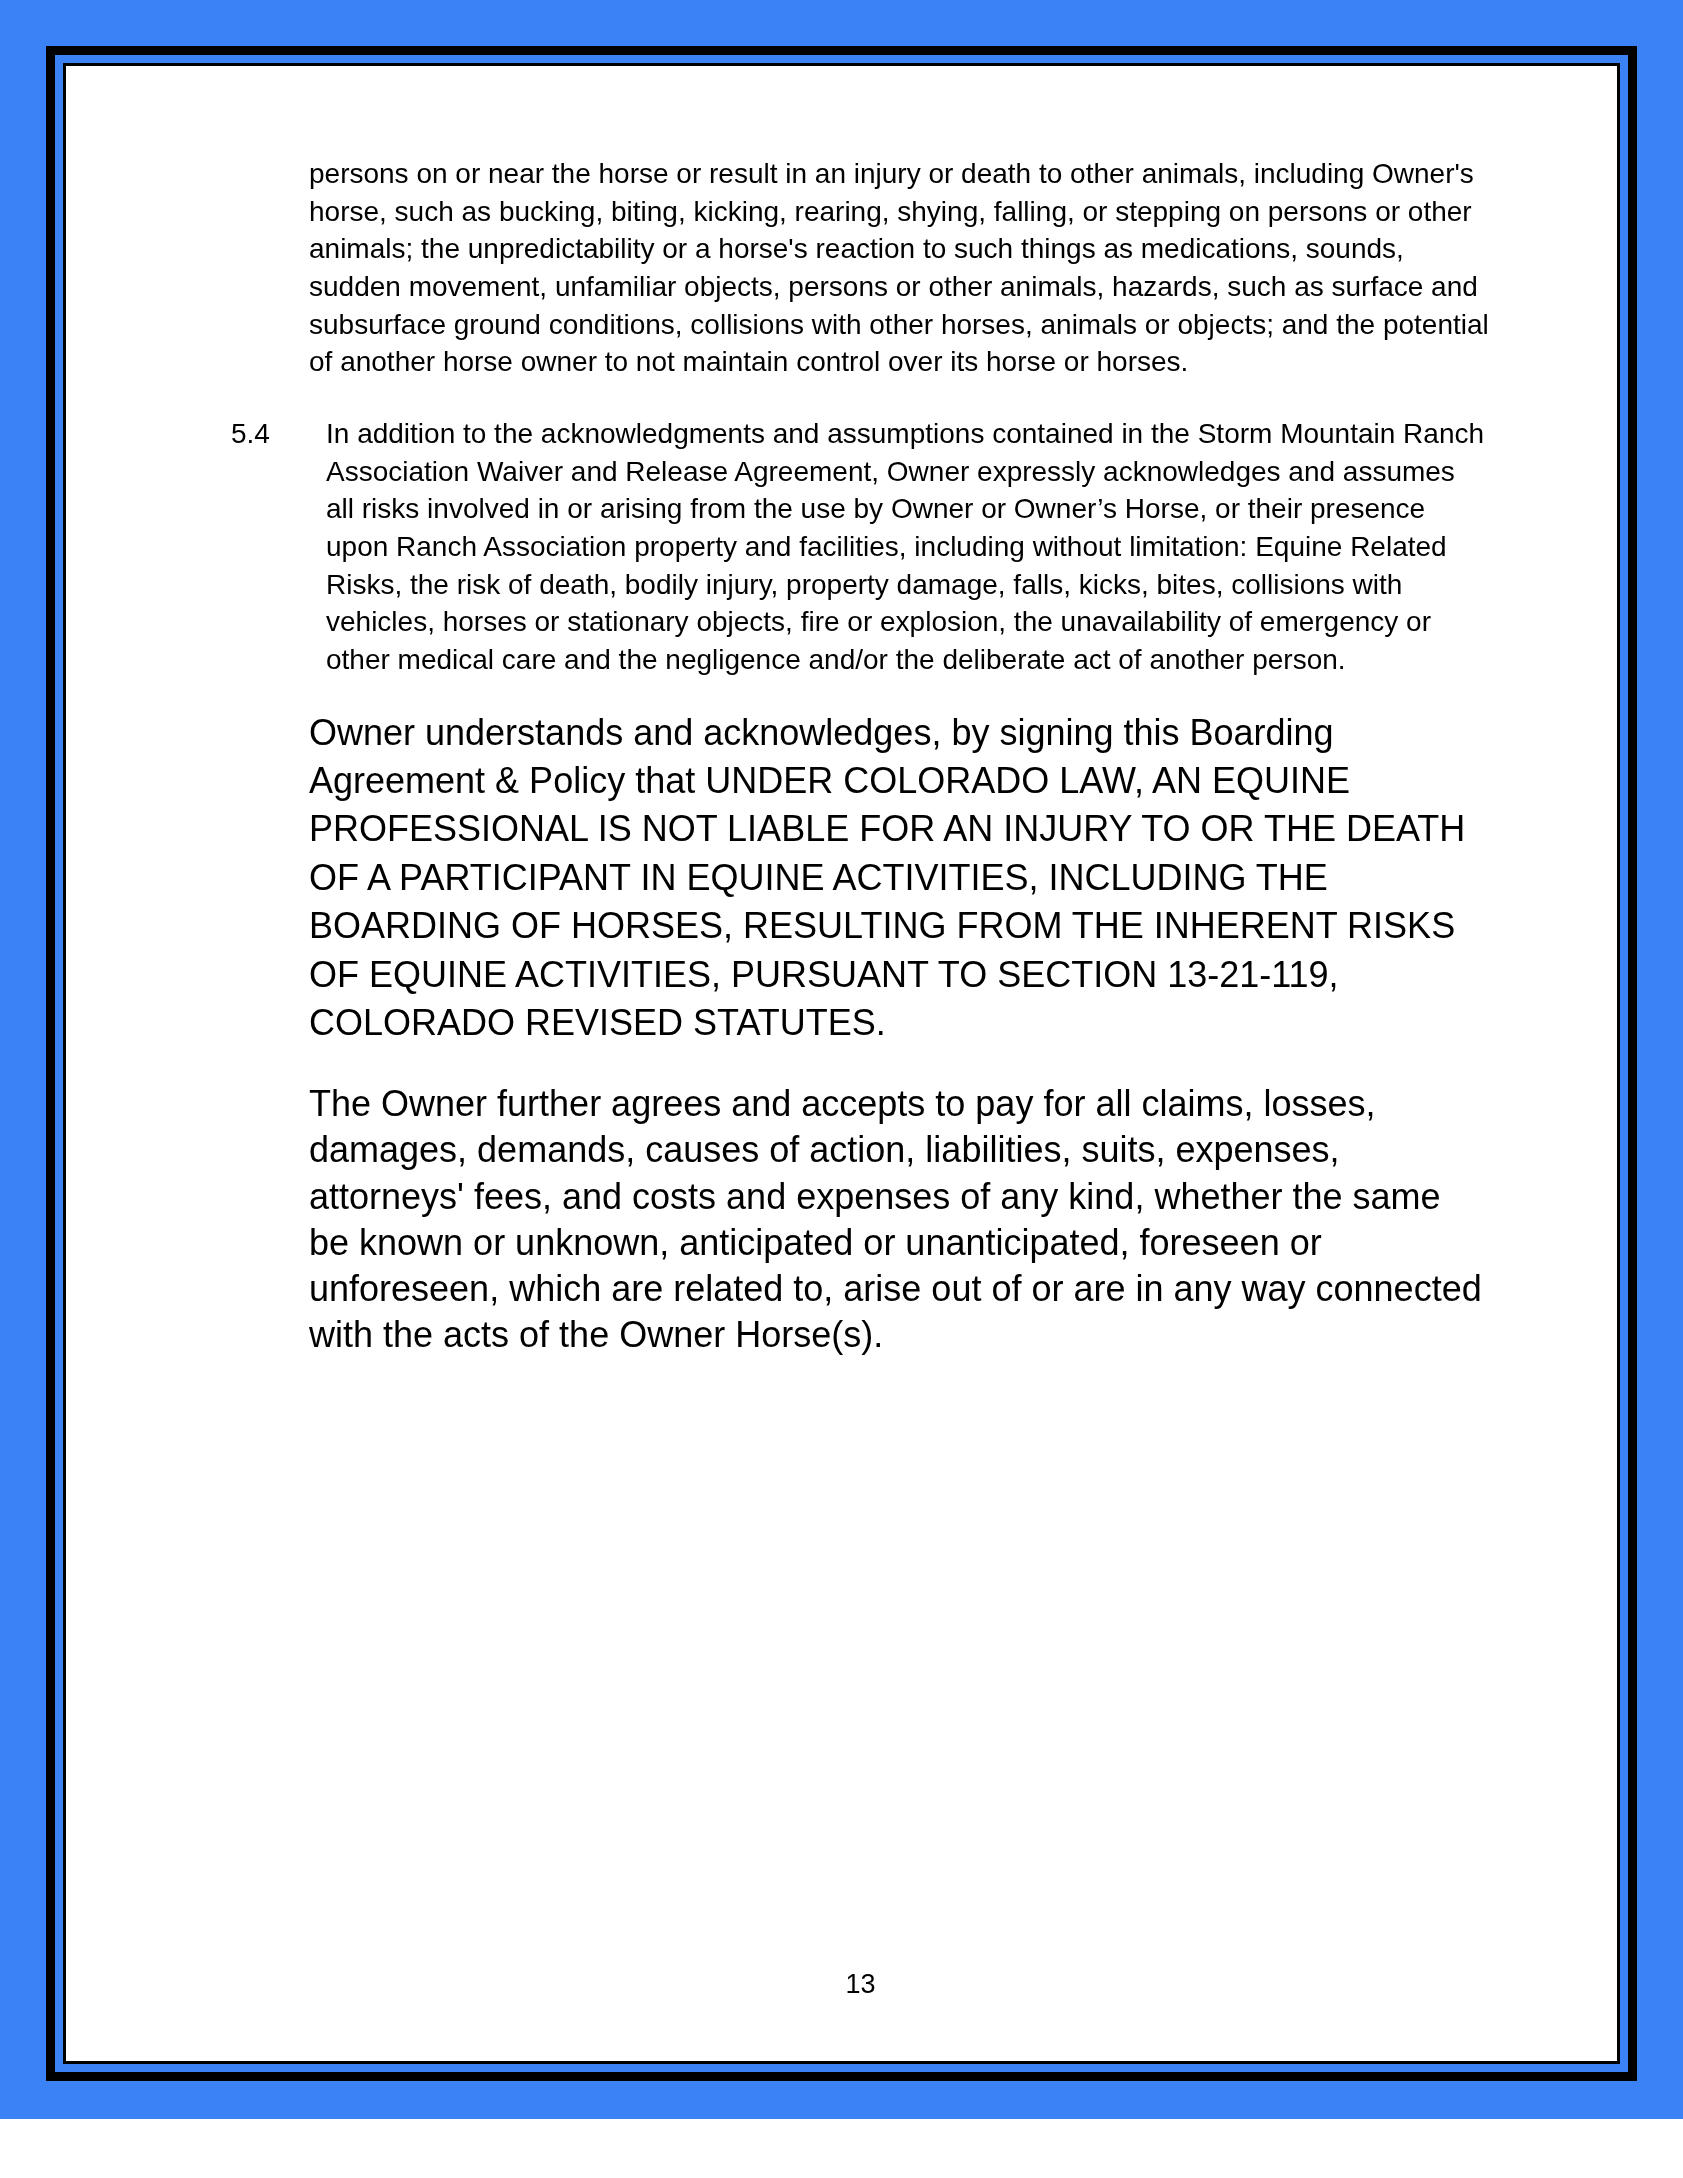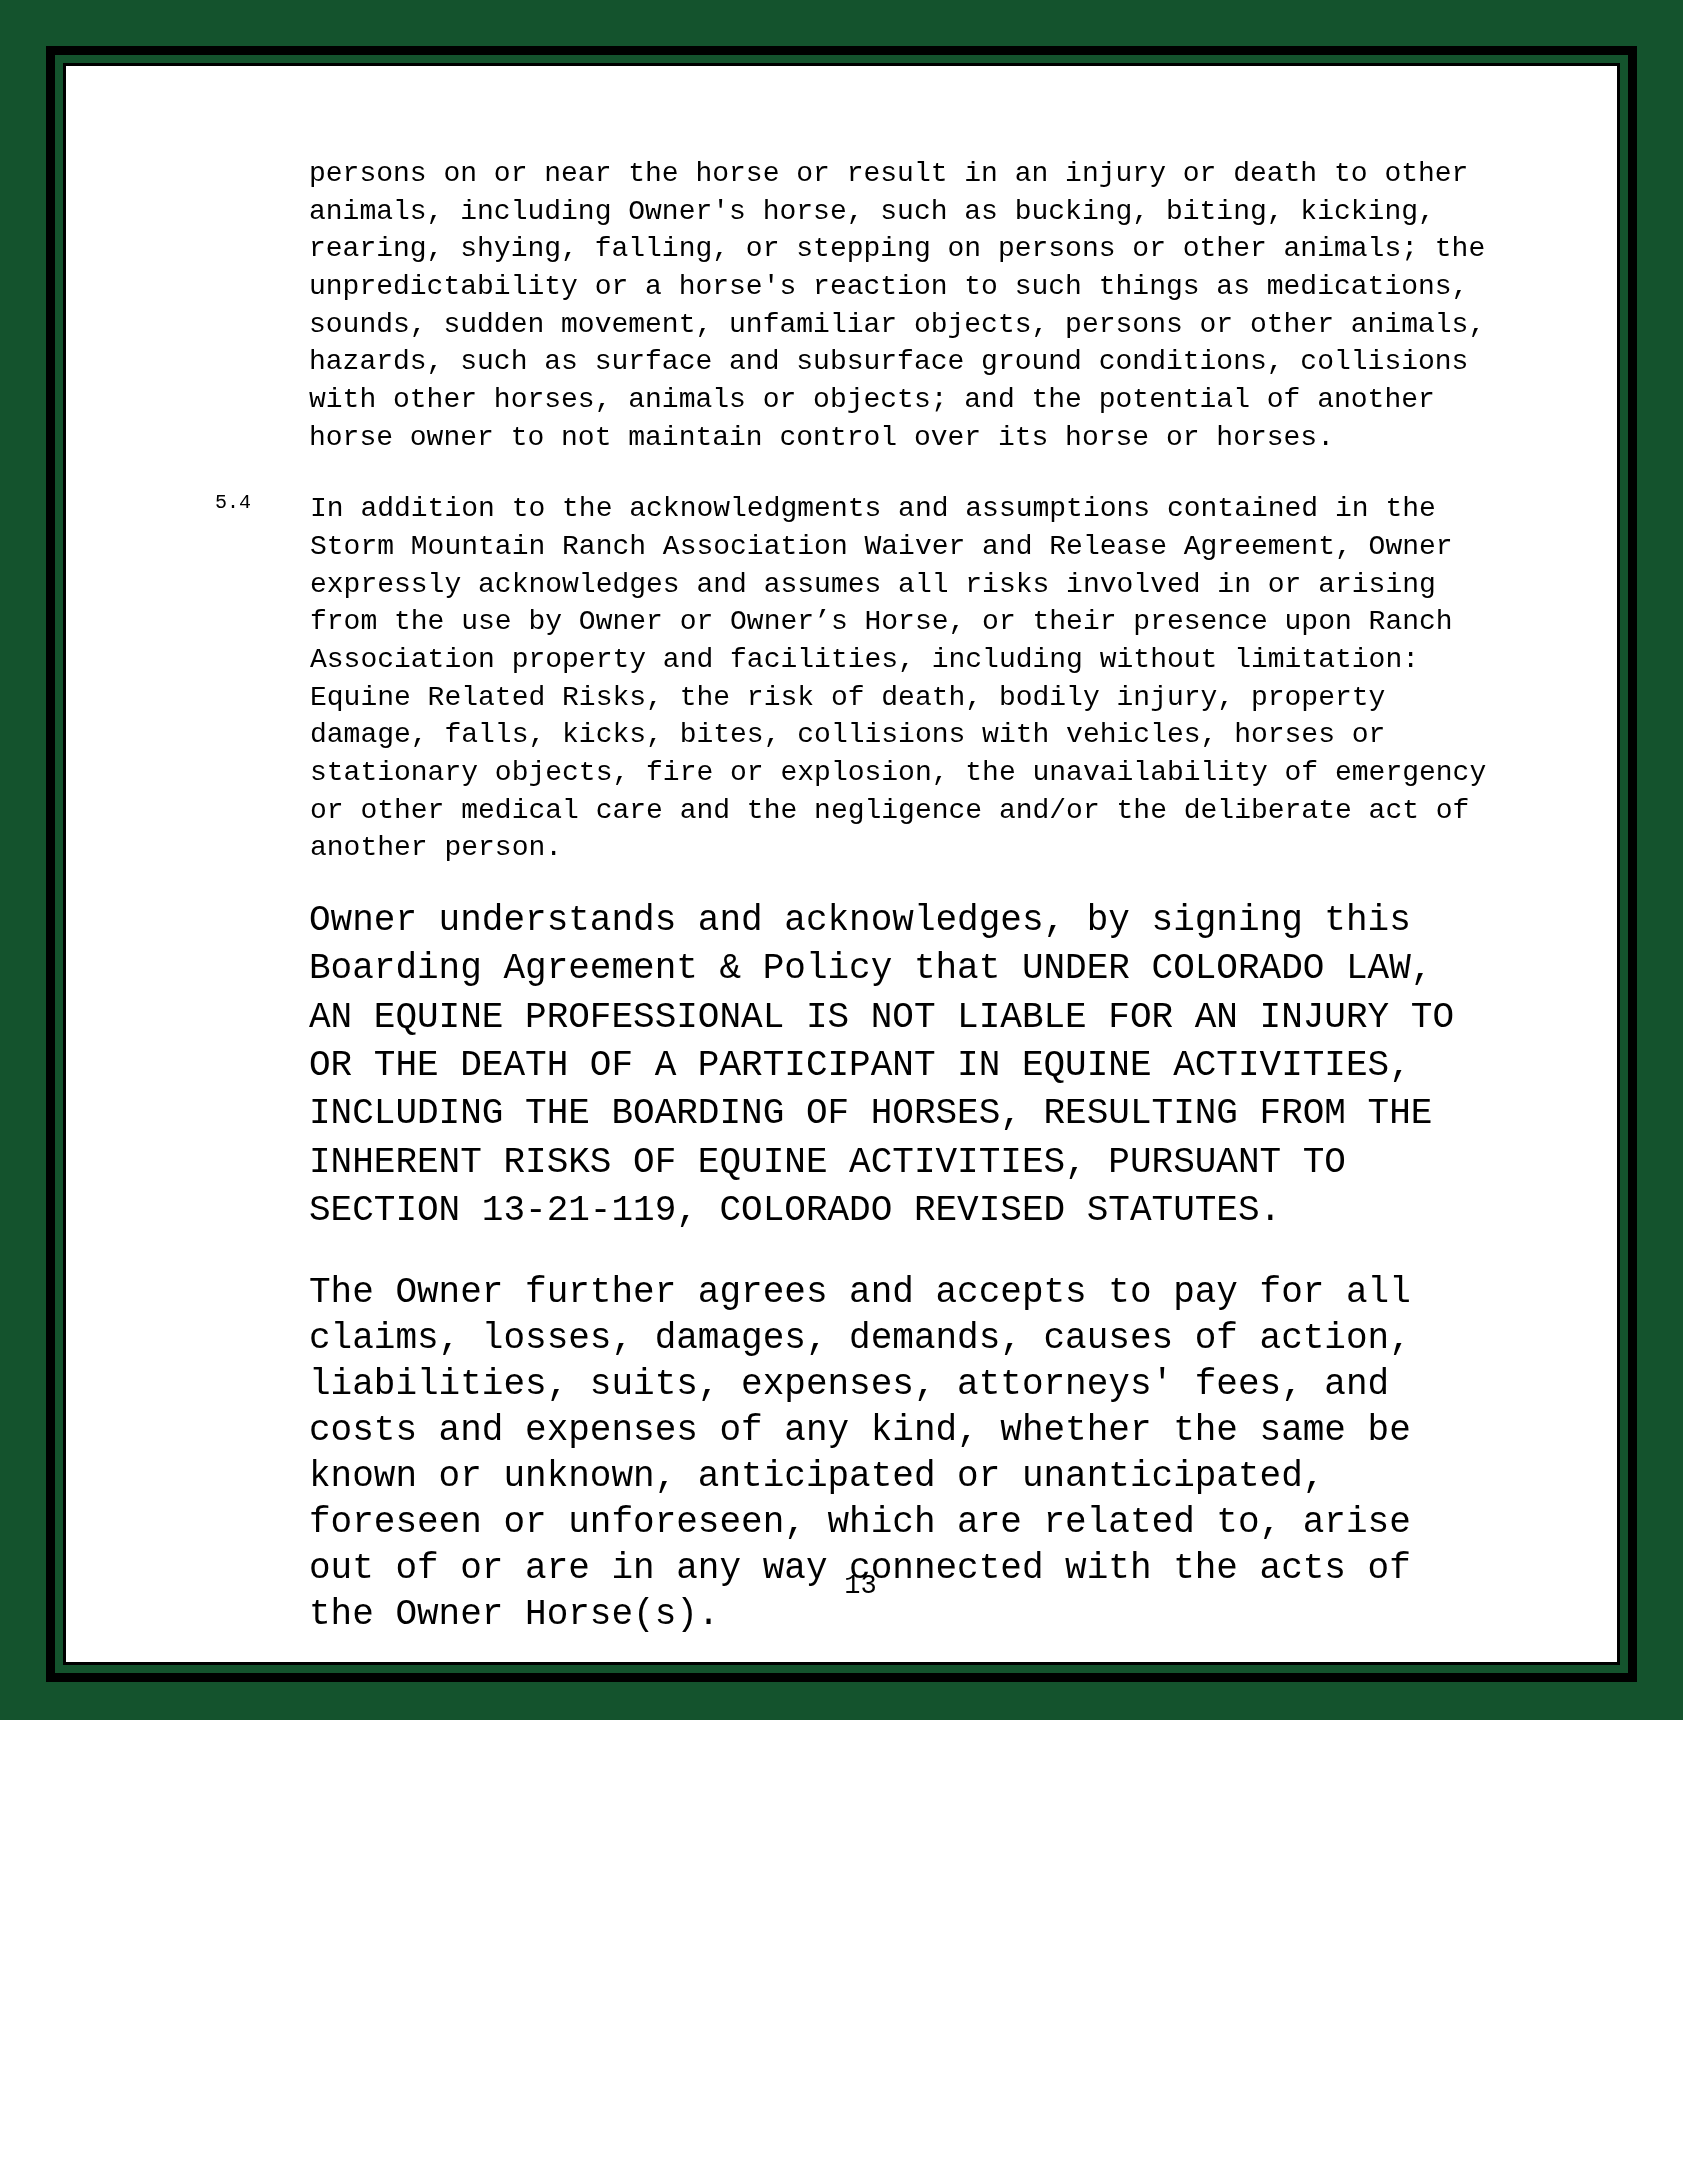--- a/index.html
+++ b/index.html
@@ -2,25 +2,25 @@
 <html><head>
 <meta charset="utf-8">
 <style>
   html, body {
     margin: 0;
     padding: 0;
     background: #ffffff;
   }
   .page {
     width: 1683px;
-    height: 1720px;
-    background: #14532d;
+    height: 2119px;
+    background: #3b82f6;
     position: relative;
     box-sizing: border-box;
-    font-family: Liberation Mono, monospace;
+    font-family: Liberation Sans, sans-serif;
     color: #000000;
   }
   
   .outer-frame {
     position: absolute;
     left: 46px;
     top: 46px;
     right: 46px;
     bottom: 38px;
     border: 9px solid #000000;
@@ -56,22 +56,23 @@
     margin-bottom: 34px;
   }
   .numbered-block {
     position: relative;
     display: flex;
     margin-bottom: 30px;
   }
   .num {
     width: 50px;
     flex: 0 0 50px;
-    font-size: 20px;
+    font-size: 28px;
     line-height: 1.345;
+    margin-left: 16px;
   }
   .numbered-body {
     flex: 1 1 auto;
     padding-left: 45px;
     box-sizing: border-box;
   }
   .sub-para {
     margin-left: 94px;
     margin-bottom: 34px;
     font-size: 36px;

